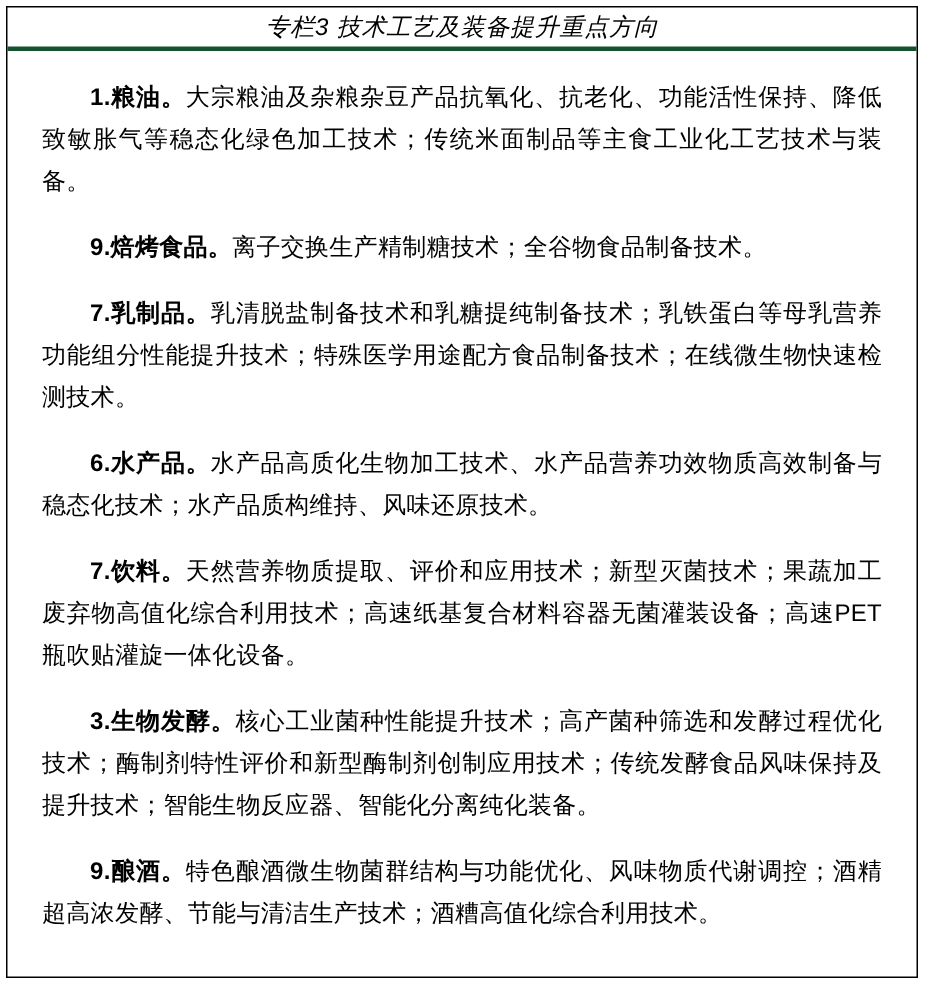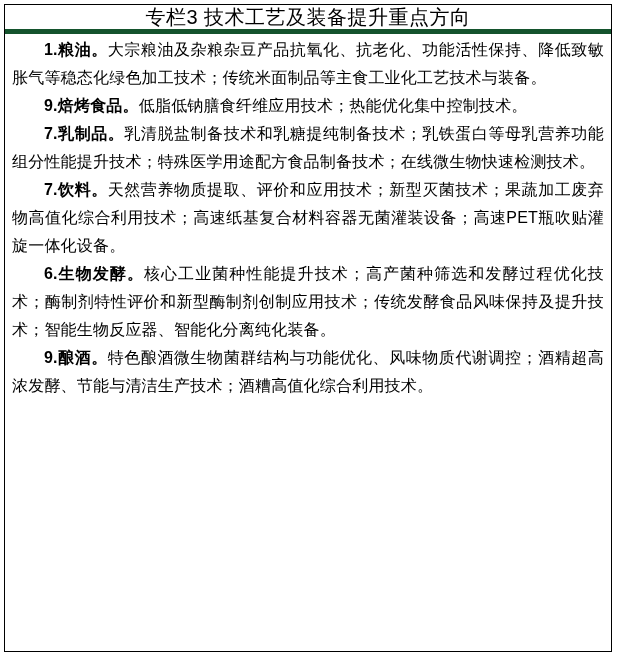--- a/index.html
+++ b/index.html
@@ -21,50 +21,52 @@
     top: 4px;
     width: 608px;
     height: 648px;
     box-sizing: border-box;
     border: 1px solid #000000;
     background: #ffffff;
   }
   .panel-title {
     height: 29px;
     box-sizing: border-box;
-    border-bottom: 5px solid #14532d;
+    border-bottom: 3px solid #14532d;
     display: flex;
     align-items: center;
     justify-content: center;
-    font-size: 20px;
+    font-size: 16px;
     letter-spacing: 0.5px;
     white-space: pre;
+    font-style: italic;
   }
   .panel-body {
     padding: 2px 7px 0 7px;
   }
   .panel-body p {
-    margin: 0;
+    margin: 16px;
     font-size: 16px;
     line-height: 28px;
     text-align: justify;
     text-justify: inter-ideograph;
     text-indent: 2em;
     letter-spacing: 0.2px;
   }
   .panel-body p b {
     font-weight: bold;
   }
 </style>
 </head>
 <body>
 
 <div class="panel">
   <div class="panel-title">专栏3 技术工艺及装备提升重点方向</div>
   <div class="panel-body">
     <p><b>1.粮油。</b><span>大宗粮油及杂粮杂豆产品抗氧化、抗老化、功能活性保持、降低致敏胀气等稳态化绿色加工技术；传统米面制品等主食工业化工艺技术与装备。</span></p>
-    <p><b>9.焙烤食品。</b><span>低脂低钠膳食纤维应用技术；热能优化集中控制技术。</span></p>
+    <p><b>9.焙烤食品。</b><span>离子交换生产精制糖技术；全谷物食品制备技术。</span></p>
     <p><b>7.乳制品。</b><span>乳清脱盐制备技术和乳糖提纯制备技术；乳铁蛋白等母乳营养功能组分性能提升技术；特殊医学用途配方食品制备技术；在线微生物快速检测技术。</span></p>
+    <p><b>6.水产品。</b><span>水产品高质化生物加工技术、水产品营养功效物质高效制备与稳态化技术；水产品质构维持、风味还原技术。</span></p>
     <p><b>7.饮料。</b><span>天然营养物质提取、评价和应用技术；新型灭菌技术；果蔬加工废弃物高值化综合利用技术；高速纸基复合材料容器无菌灌装设备；高速PET瓶吹贴灌旋一体化设备。</span></p>
-    <p><b>6.生物发酵。</b><span>核心工业菌种性能提升技术；高产菌种筛选和发酵过程优化技术；酶制剂特性评价和新型酶制剂创制应用技术；传统发酵食品风味保持及提升技术；智能生物反应器、智能化分离纯化装备。</span></p>
+    <p><b>3.生物发酵。</b><span>核心工业菌种性能提升技术；高产菌种筛选和发酵过程优化技术；酶制剂特性评价和新型酶制剂创制应用技术；传统发酵食品风味保持及提升技术；智能生物反应器、智能化分离纯化装备。</span></p>
     <p><b>9.酿酒。</b><span>特色酿酒微生物菌群结构与功能优化、风味物质代谢调控；酒精超高浓发酵、节能与清洁生产技术；酒糟高值化综合利用技术。</span></p>
   </div>
 </div>
 
 </body></html>

